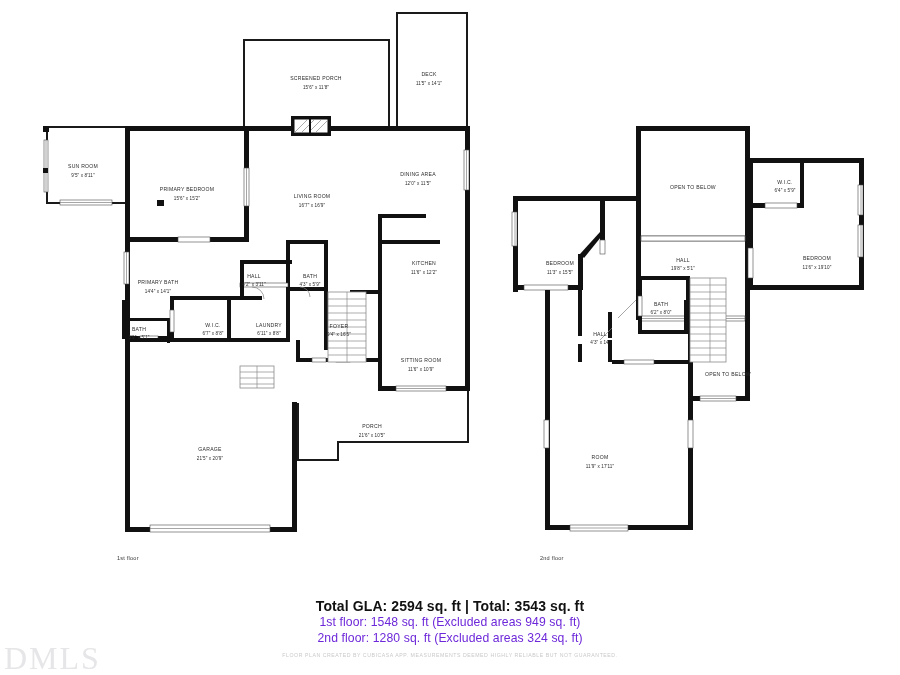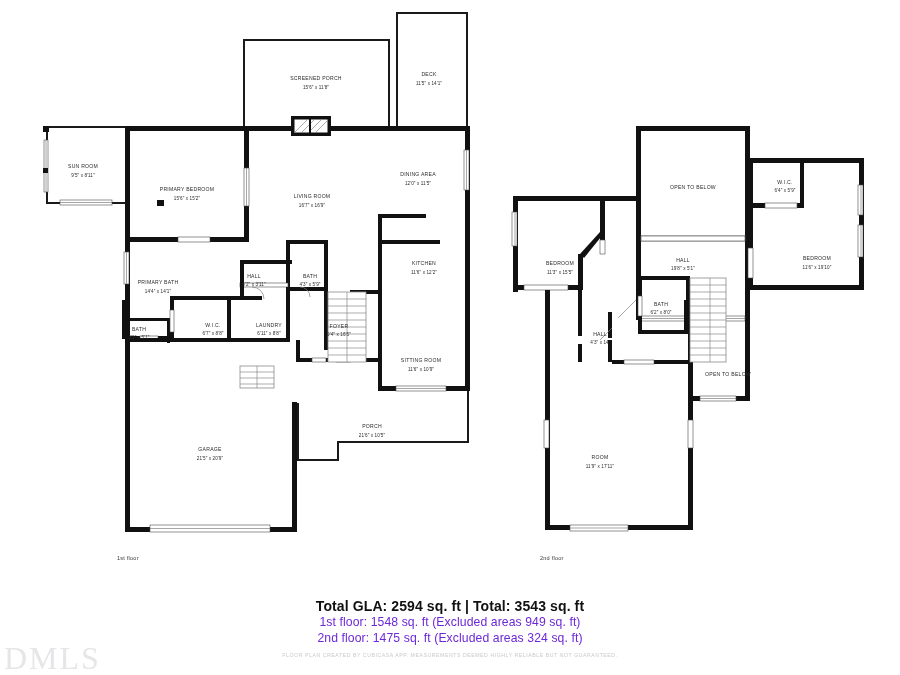--- a/index.html
+++ b/index.html
@@ -415,18 +415,18 @@
     </g>
 
     <text class="floor-caption" x="540" y="560">2nd floor</text>
   </g>
 
 </svg>
 
 <div class="footer">
   <div class="footer-total">Total GLA: 2594 sq. ft | Total: 3543 sq. ft</div>
   <div class="footer-sub">1st floor: 1548 sq. ft (Excluded areas 949 sq. ft)</div>
-  <div class="footer-sub">2nd floor: 1475 sq. ft (Excluded areas 324 sq. ft)</div>
+  <div class="footer-sub">2nd floor: 1280 sq. ft (Excluded areas 324 sq. ft)</div>
 </div>
 
 <div class="disclaimer">FLOOR PLAN CREATED BY CUBICASA APP. MEASUREMENTS DEEMED HIGHLY RELIABLE BUT NOT GUARANTEED.</div>
 
 <div class="watermark">DMLS</div>
 
 </body></html>

